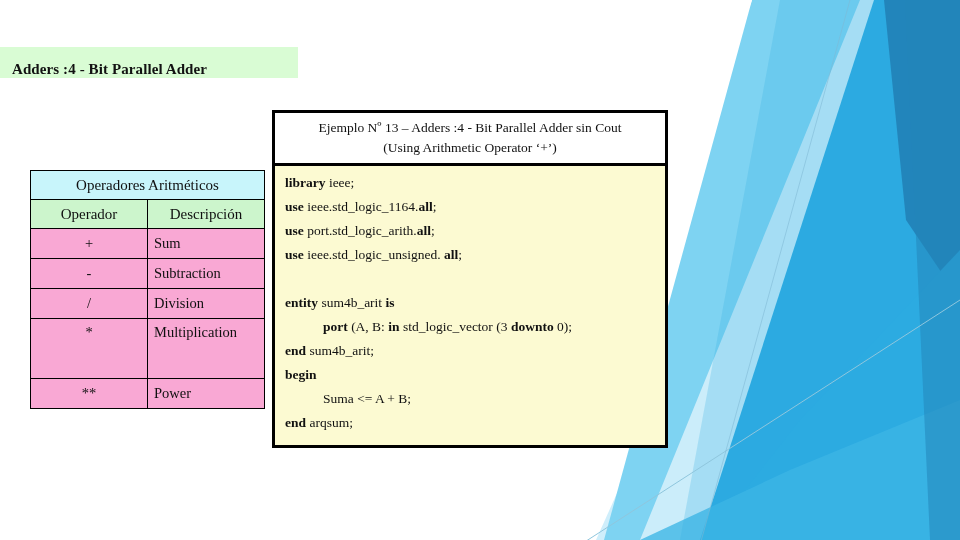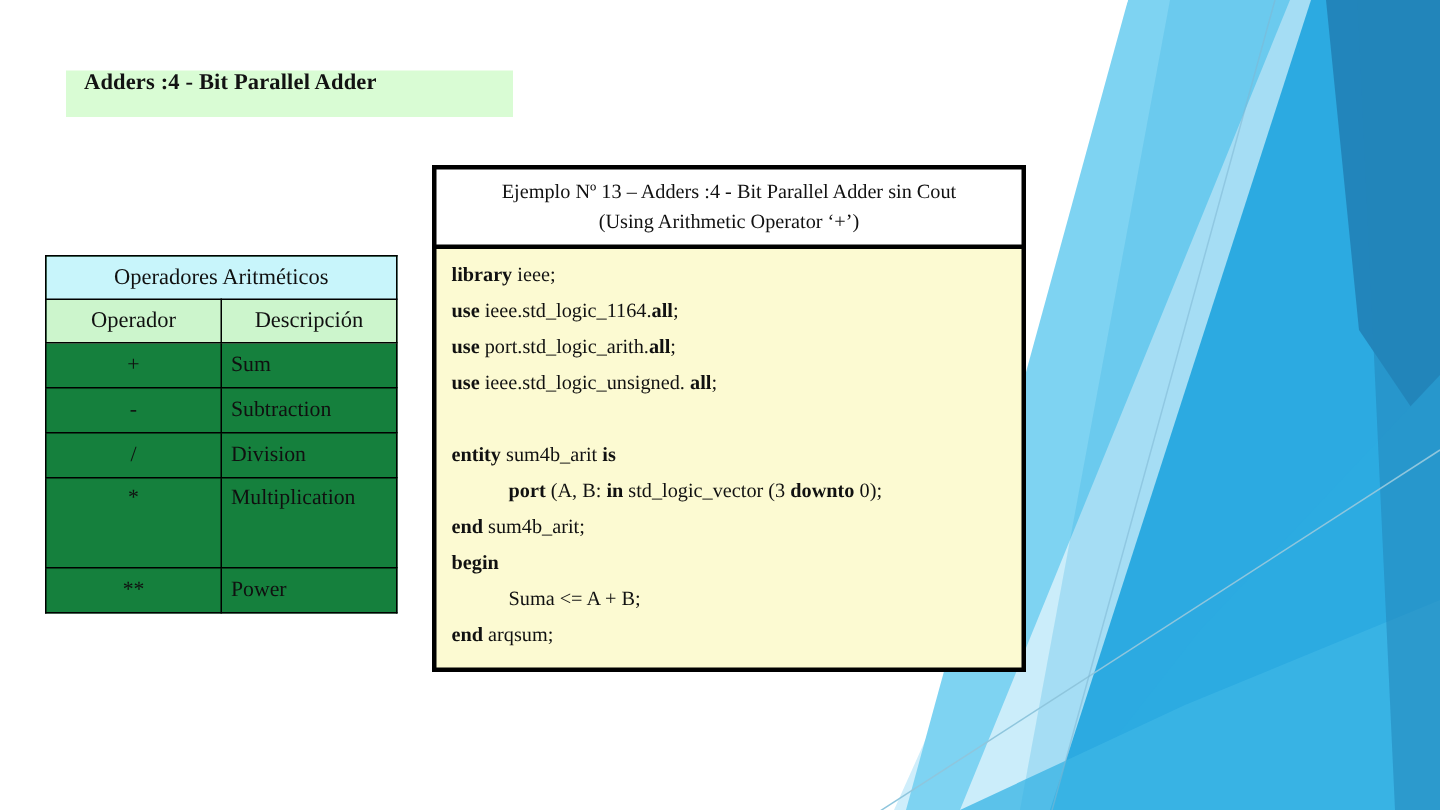--- a/index.html
+++ b/index.html
@@ -26,40 +26,39 @@
 
   
   #title-box {
     position: absolute;
     left: 0px;
     top: 47px;
     width: 298px;
     height: 31px;
     background: #d9fcd4;
     display: flex;
-    align-items: flex-start;
-    margin-left: 44px;
+    align-items: flex-end;
   }
   #title-text {
     padding-left: 12px;
     font-size: 15px;
     font-weight: bold;
     color: #121212;
     white-space: nowrap;
     letter-spacing: .1px;
   }
 
   
   #ops-table {
     position: absolute;
     left: 30px;
     top: 170px;
     width: 235px;
     border-collapse: collapse;
-    background: #15803d;
+    background: #f9a8d4;
     table-layout: fixed;
   }
   #ops-table td, #ops-table th {
     border: 1px solid #000000;
     font-weight: normal;
     font-size: 14.5px;
     color: #101010;
     padding: 0;
   }
   #ops-table .caption-cell {
@@ -89,21 +88,21 @@
   #ops-table tr.tall .desc-cell {
     height: 54px;
     vertical-align: top;
     padding-top: 5px;
   }
   #ops-table tr.tall .op-cell { vertical-align: top; }
 
   
   #example-panel {
     position: absolute;
-    left: 288px;
+    left: 272px;
     top: 110px;
     width: 396px;
   }
   #example-header {
     border: 3px solid #000000;
     background: #ffffff;
     padding: 5px 8px 6px 8px;
     text-align: center;
     font-size: 13.5px;
     color: #111111;

